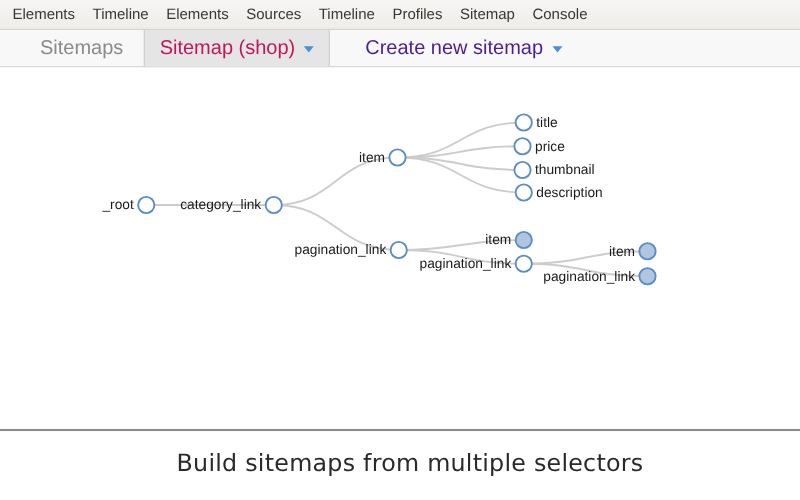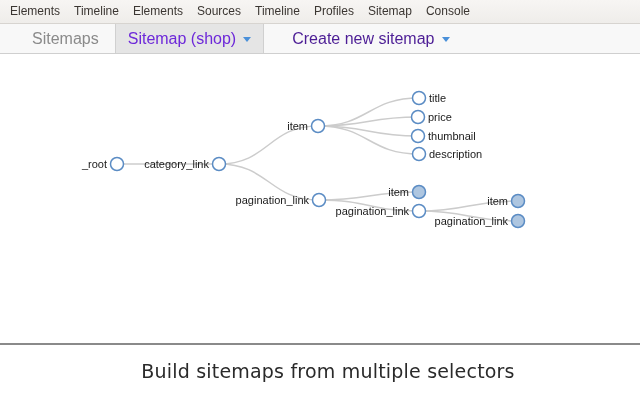--- a/index.html
+++ b/index.html
@@ -51,21 +51,21 @@
     align-items: center;
     padding: 0 12px;
     color: #8a8a8a;
     white-space: nowrap;
     cursor: default;
   }
   .tb-item.selected {
     background: #e5e5e5;
     border-left: 1px solid #d0d0d0;
     border-right: 1px solid #d0d0d0;
-    color: #6d28d9;
+    color: #be185d;
     margin: 0 4px;
   }
   .tb-item.create { color: #4c1d95; margin-left: 12px; }
   .caret {
     display: inline-block;
     width: 0; height: 0;
     border-left: 4px solid transparent;
     border-right: 4px solid transparent;
     border-top: 5px solid #4a90d9;
     margin-left: 7px;

